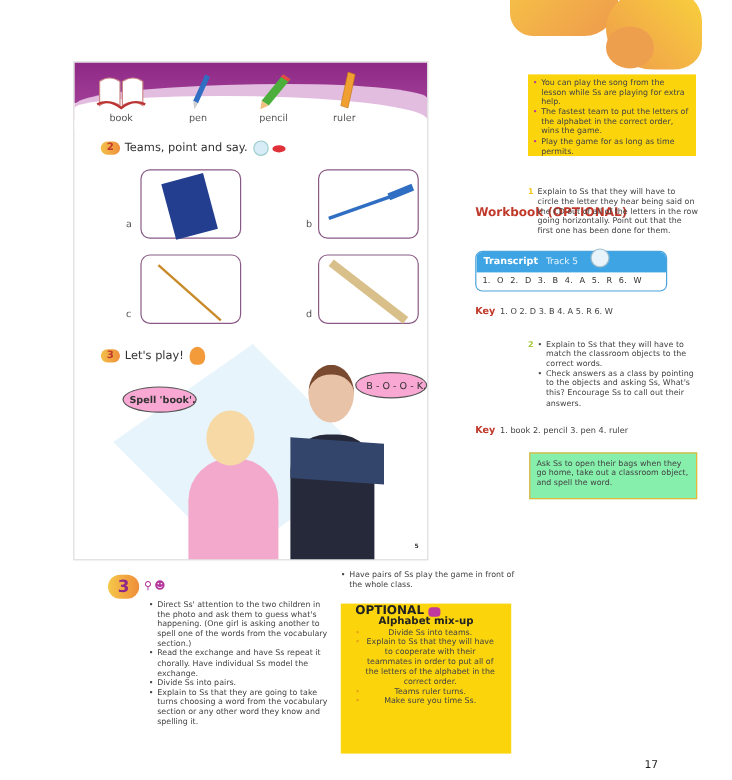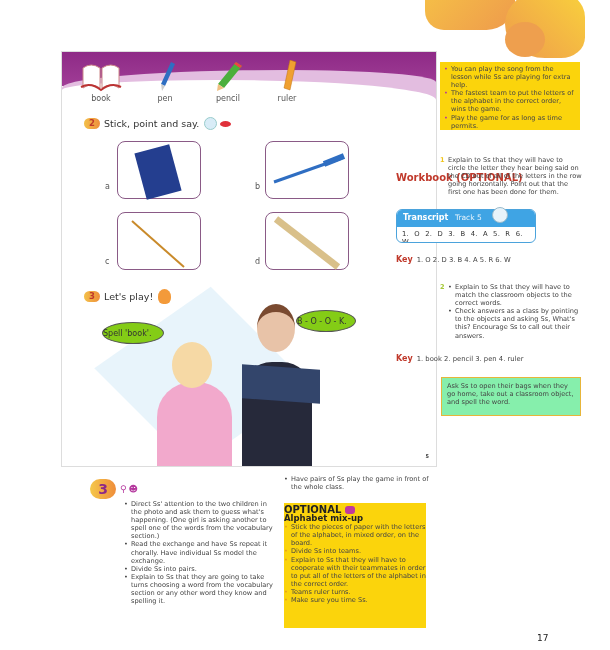--- a/index.html
+++ b/index.html
@@ -3,51 +3,51 @@
 <meta charset="utf-8">
 <style>
   * { box-sizing: border-box; margin: 0; padding: 0; }
   body { width: 610px; height: 650px; background: #ffffff; position: relative; overflow: hidden; font-family: "DejaVu Sans", sans-serif; color: #333; }
   .cloud { position: absolute; border-radius: 50%; }
   .cloud1 { left: 425px; top: -30px; width: 90px; height: 60px; background: linear-gradient(135deg, #f7c646, #ee9a4c); border-radius: 40px 50px 45px 30px; }
   .cloud2 { left: 505px; top: -10px; width: 80px; height: 68px; background: linear-gradient(45deg, #ee9a4c, #f9d23c); border-radius: 50% 40% 30% 50%; }
   .cloud2b { left: 505px; top: 22px; width: 40px; height: 35px; background: #ee9f4e; border-radius: 50%; }
 
   
-  .sb { position: absolute; left: 61px; top: 51px; width: 376px; height: 416px; border: 1px solid #ddd; background: #fff; overflow: hidden; }
+  .sb { position: absolute; left: 61px; top: 51px; width: 296px; height: 416px; border: 1px solid #ddd; background: #fff; overflow: hidden; }
   .banner { position: absolute; left: 0; top: 0; width: 100%; height: 34px; background: linear-gradient(180deg, #8e2a86 0%, #a03d96 100%); }
   .banner-wave { position: absolute; left: 0; top: 18px; width: 100%; height: 30px; background: #e3bde0; border-radius: 60% 40% 0 0 / 60% 40% 0 0; }
   .banner-wave2 { position: absolute; left: 0; top: 28px; width: 100%; height: 30px; background: #fff; border-radius: 50% 70% 0 0 / 40% 80% 0 0; }
   .vocab { position: absolute; top: 8px; width: 50px; text-align: center; }
   .vocab .lbl { font-size: 8px; color: #555; display: block; margin-top: 4px; }
   .vocab .pic { height: 30px; position: relative; }
 
   .section-title { position: absolute; font-size: 9.5px; color: #333; display: flex; align-items: center; }
   .num-badge { display: inline-block; width: 16px; height: 11px; border-radius: 6px; background: linear-gradient(90deg, #f3c04a, #ee8f3b); color: #c0392b; font-weight: bold; font-size: 8.5px; text-align: center; line-height: 11px; margin-right: 4px; }
 
   .card { position: absolute; width: 84px; height: 58px; border: 1.2px solid #8a5a86; border-radius: 8px; background: #fff; }
   .card-letter { position: absolute; font-size: 8px; color: #555; }
 
-  .bubble { position: absolute; border: 1px solid #555; border-radius: 50%; background: #84cc16; font-size: 8px; color: #333; display: flex; align-items: center; justify-content: flex-start; }
+  .bubble { position: absolute; border: 1px solid #555; border-radius: 50%; background: #f9a8d4; font-size: 8px; color: #333; display: flex; align-items: center; justify-content: flex-end; }
   .page-num-small { position: absolute; right: 7px; bottom: 7px; font-size: 5px; font-weight: bold; color: #333; }
 
   
   .tn { font-size: 6.6px; line-height: 8.1px; color: #444; margin-left: 44px; }
   .tn ul { list-style: none; }
   .tn li { position: relative; padding-left: 7px; }
   .tn li::before { content: "•"; position: absolute; left: 0; }
   .ybox { position: absolute; background: #fbd40c; }
   .ybox li::before { color: #b5399e; }
   .yellow-bullet li::before { color: #e7a11a; }
   .h-red { color: #c0392b; font-weight: bold; }
   .numtag { color: #f0c419; font-weight: bold; position: absolute; }
   .key { position: absolute; font-size: 6.8px; color: #444; }
   .key b { color: #c0392b; font-size: 8px; margin-right: 4px; }
 
-  .transcript { position: absolute; left: 396px; top: 209px; width: 140px; height: 34px; border: 1px solid #4ba3dc; border-radius: 6px; background: #fff; overflow: hidden; }
+  .transcript { position: absolute; left: 396px; top: 209px; width: 160px; height: 34px; border: 1px solid #4ba3dc; border-radius: 6px; background: #fff; overflow: hidden; }
   .transcript-head { height: 17px; background: #3fa4e4; color: #fff; font-size: 8px; padding: 3px 6px; }
   .transcript-head b { margin-right: 4px; }
   .transcript-head span { color: #e7f4fd; font-size: 7.5px; }
   .transcript-body { font-size: 6.8px; color: #333; padding: 3px 5px; letter-spacing: 0.2px; word-spacing: 3px; }
   .tip { position: absolute; left: 397px; top: 377px; width: 140px; height: 39px; border: 1.5px solid #e7b53a; background: #86efac; padding: 4px 5px; }
 
   .big17 { position: absolute; left: 537px; top: 633px; font-size: 9px; font-weight: normal; color: #222; }
 </style>
 </head>
 <body>
@@ -94,21 +94,21 @@
     <div class="pic">
       <svg width="44" height="32" viewBox="0 0 44 32">
           <path d="M25 0 L31 2 L25 30 L19 28 Z" fill="#f0a030" stroke="#c07010" stroke-width="0.5"></path>
         </svg>
     </div>
     <span class="lbl">ruler</span>
   </div>
 
   <div class="section-title" style="left:22px; top:65px;">
     <span class="num-badge">2</span>
-    <span>Stick, point and say.</span>
+    <span>Teams, point and say.</span>
     <span style="display:inline-block;width:13px;height:13px;border-radius:50%;background:#d8ecf7;border:1px solid #9cc;margin-left:5px;"></span>
     <span style="display:inline-block;width:11px;height:6px;border-radius:50%;background:#e0303a;margin-left:3px;"></span>
   </div>
 
   <div class="card" style="left:55px; top:89px;">
     <svg width="84" height="58" viewBox="0 0 84 58">
         <rect x="22" y="6" width="36" height="48" transform="rotate(-15 40 30)" fill="#243e8f"></rect>
       </svg>
   </div>
   <span class="card-letter" style="left:43px; top:130px;">a</span>
@@ -141,21 +141,21 @@
     <span style="display:inline-block;width:13px;height:15px;border-radius:50% 50% 40% 40%;background:#f39a3a;margin-left:5px;"></span>
   </div>
 
   <div style="position:absolute; left:70px; top:255px; width:140px; height:140px; background:#e6f3fb; transform:rotate(45deg) skew(-10deg); opacity:0.9;"></div>
   <div style="position:absolute; left:95px; top:330px; width:75px; height:90px; background:#f2a9cc; border-radius:35px 35px 0 0;"></div>
   <div style="position:absolute; left:110px; top:290px; width:40px; height:46px; background:#f6d9a5; border-radius:50%;"></div>
   <div style="position:absolute; left:180px; top:310px; width:70px; height:110px; background:#26293a; border-radius:30px 30px 0 0;"></div>
   <div style="position:absolute; left:195px; top:252px; width:38px; height:48px; background:#e8c3a8; border-radius:50%; border-top:8px solid #7a4a30;"></div>
   <div style="position:absolute; left:180px; top:315px; width:78px; height:34px; background:#33456b; transform:skewY(4deg);"></div>
 
-  <div class="bubble" style="left:40px; top:270px; width:62px; height:22px;">
+  <div class="bubble" style="left:40px; top:270px; width:62px; height:22px;font-weight:bold;">
     <span>Spell 'book'.</span>
   </div>
   <div class="bubble" style="left:234px; top:258px; width:60px; height:22px;">
     <span>B - O - O - K.</span>
   </div>
 
   <span class="page-num-small">5</span>
 </div>
 
 <div class="ybox tn" style="left:396px; top:62px; width:140px; height:68px; padding:3px 4px;">
@@ -212,28 +212,27 @@
     <li>Explain to Ss that they are going to take turns choosing a word from the vocabulary section or any other word they know and spelling it.</li>
   </ul>
 </div>
 
 <div class="tn" style="position:absolute; left:240px; top:475px; width:145px;">
   <ul>
       <li>Have pairs of Ss play the game in front of the whole class.</li>
     </ul>
 </div>
 
-<div class="ybox tn yellow-bullet" style="left:240px; top:503px; width:142px; height:125px; padding:3px 0;">
+<div class="ybox tn yellow-bullet" style="left:240px; top:503px; width:142px; height:125px; padding:3px 12px;text-align:center;">
   <div style="font-size:10px; font-weight:bold; color:#222; display:flex; align-items:center;">
     <span>OPTIONAL</span>
     <span style="display:inline-block; width:10px; height:8px; background:#c0399e; border-radius:3px; margin-left:4px;"></span>
   </div>
   <div style="font-size:8.5px; font-weight:bold; color:#222; margin-bottom:1px;">Alphabet mix-up</div>
   <ul>
-    <li>Stick the pieces of paper with the letters of the alphabet, in mixed order, on the board.</li>
     <li>Divide Ss into teams.</li>
     <li>Explain to Ss that they will have to cooperate with their teammates in order to put all of the letters of the alphabet in the correct order.</li>
     <li>Teams ruler turns.</li>
     <li>Make sure you time Ss.</li>
   </ul>
 </div>
 
 <div class="big17">17</div>
 
 </body></html>

